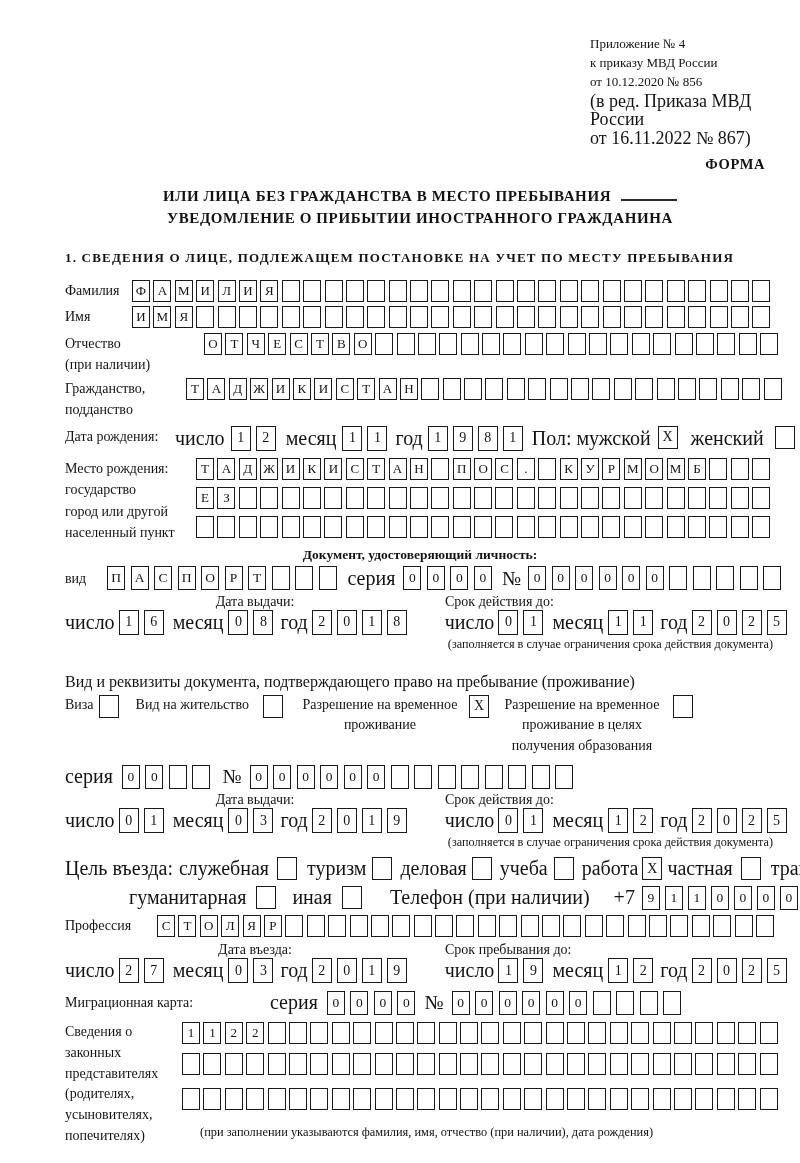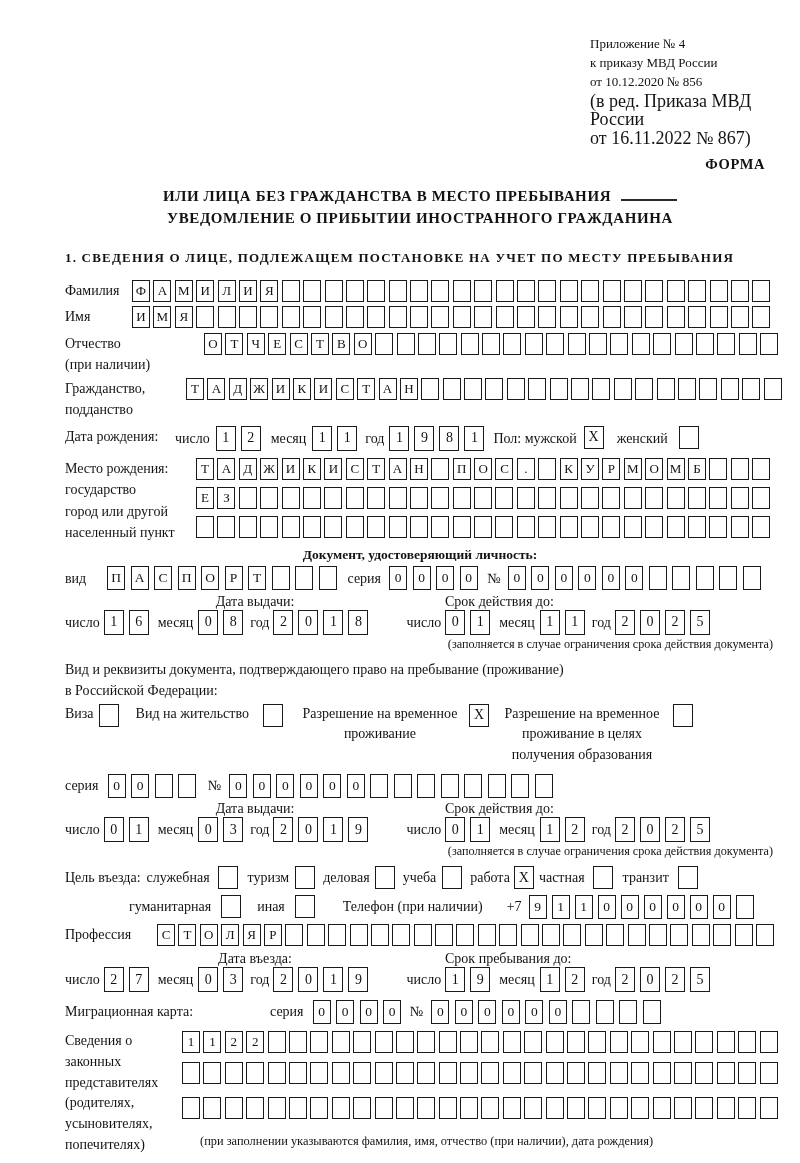--- a/index.html
+++ b/index.html
@@ -20,28 +20,28 @@
   .cells span{flex:none;width:18px;height:22px;border:1.7px solid #1a1a1a;display:inline-flex;
               align-items:center;justify-content:center;font-size:13px;background:#fff}
   .cells.w{gap:5.5px}
   .cells.w span{height:24px;font-size:13.5px}
   .cells.p{gap:5px}
   .cells.p span{height:24px;font-size:13.5px}
   .cells.d{gap:5px}
   .cells.d span{width:20px;height:25px;font-size:14px}
   .cb{flex:none;width:20px;height:23px;border:1.7px solid #1a1a1a;display:inline-flex;
       align-items:center;justify-content:center;font-size:14px;background:#fff}
-  .dl{font-size:14px;line-height:25px;flex:none}
+  .dl{font-size:20px;line-height:25px;flex:none}
   .dgrp{display:inline-flex;align-items:center;flex:none}
   .hdr{display:flex;font-size:14px;font-weight:normal}
   .hdr .h1{flex:none;width:380px;text-align:center}
   .hdr .h2{flex:1;text-align:left}
   .note{font-size:12.2px;text-align:right;padding-right:2px;margin-top:2px}
   .dochead{text-align:center;font-weight:bold;font-size:13.5px;margin-top:3px}
-  .intro{font-size:14px;line-height:21px;margin-top:7px}
+  .intro{font-size:16px;line-height:21px;margin-top:19px}
   .optcol{text-align:center;font-size:14px;line-height:20.5px;flex:none}
   .bnote{font-size:12.4px;margin-top:11px;margin-left:18px;white-space:nowrap}.mt3{margin-top:3px}.mt4{margin-top:4px}.mt5{margin-top:5px}
   .mt6{margin-top:6px}.mt7{margin-top:7px}.mt8{margin-top:8px}.mt14{margin-top:14px}
 </style>
 </head>
 <body>
 
 <div class="page">
 
   <div class="appendix">
@@ -411,21 +411,20 @@
           <span>2</span>
           <span>5</span>
         </span>
     </span>
   </div>
 
   <div class="note">(заполняется в случае ограничения срока действия документа)</div>
 
   <div class="intro">
     <div>Вид и реквизиты документа, подтверждающего право на пребывание (проживание)</div>
-    <div>в Российской Федерации:</div>
   </div>
 
   <div class="row mt3">
     <span class="optcol">Виза</span>
     <span class="cb" style="margin-left:5px"></span>
     <span class="optcol" style="margin-left:17px">Вид на жительство</span>
     <span class="cb" style="margin-left:14px"></span>
     <span class="optcol" style="margin-left:18px;width:158px">
       <div>Разрешение на временное</div>
       <div>проживание</div>

